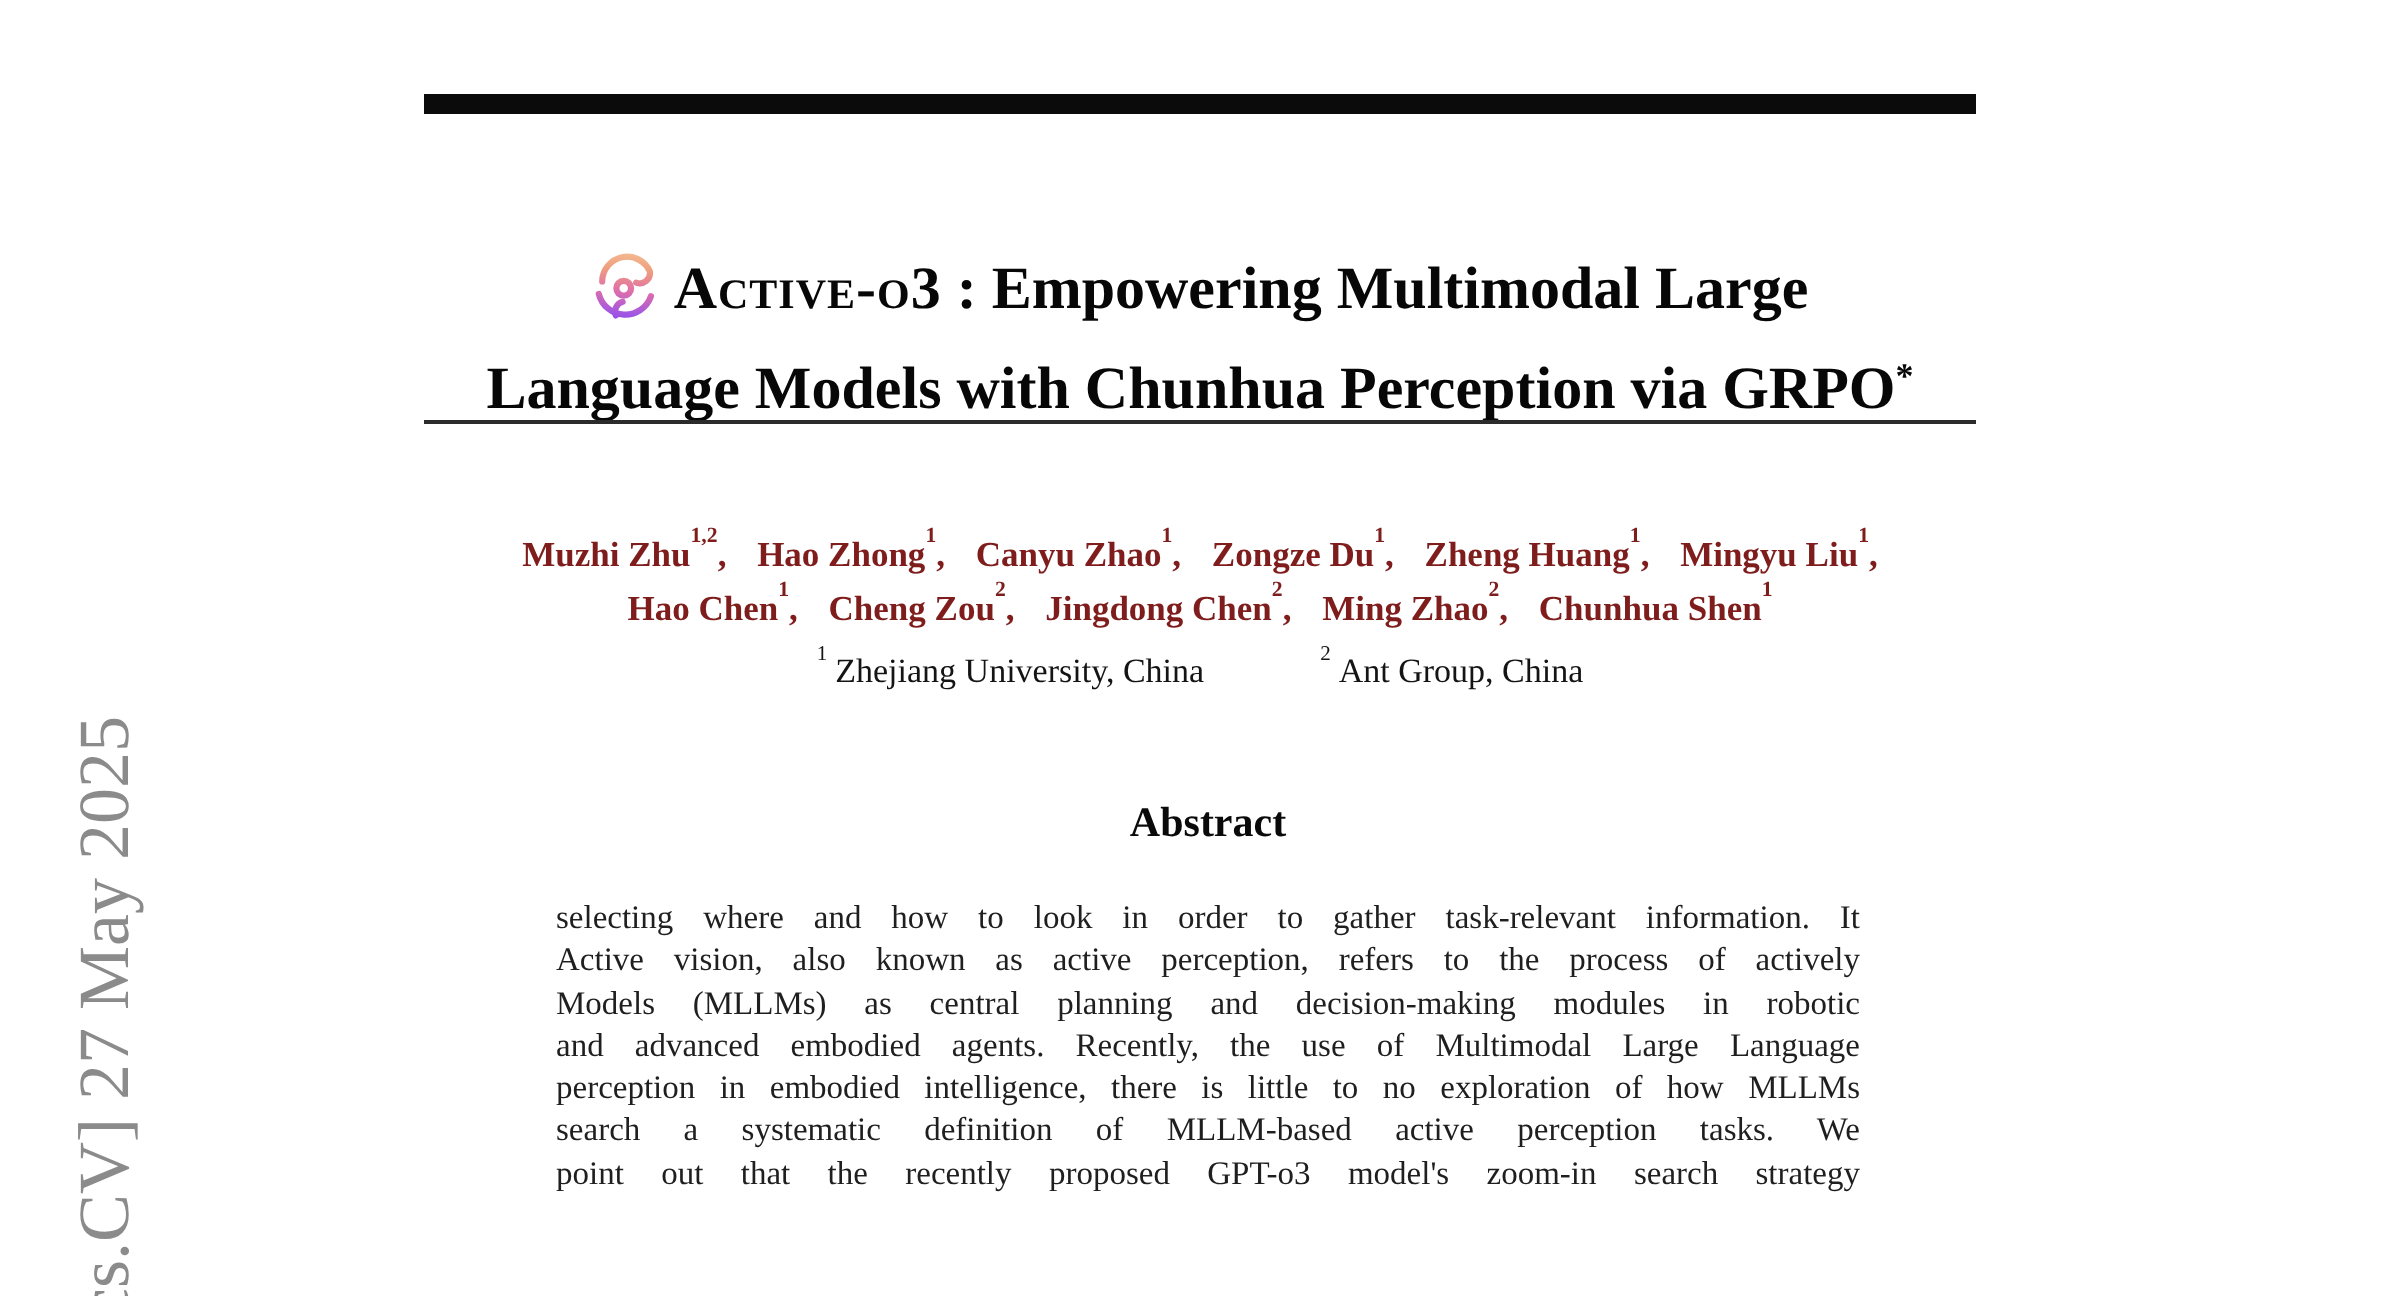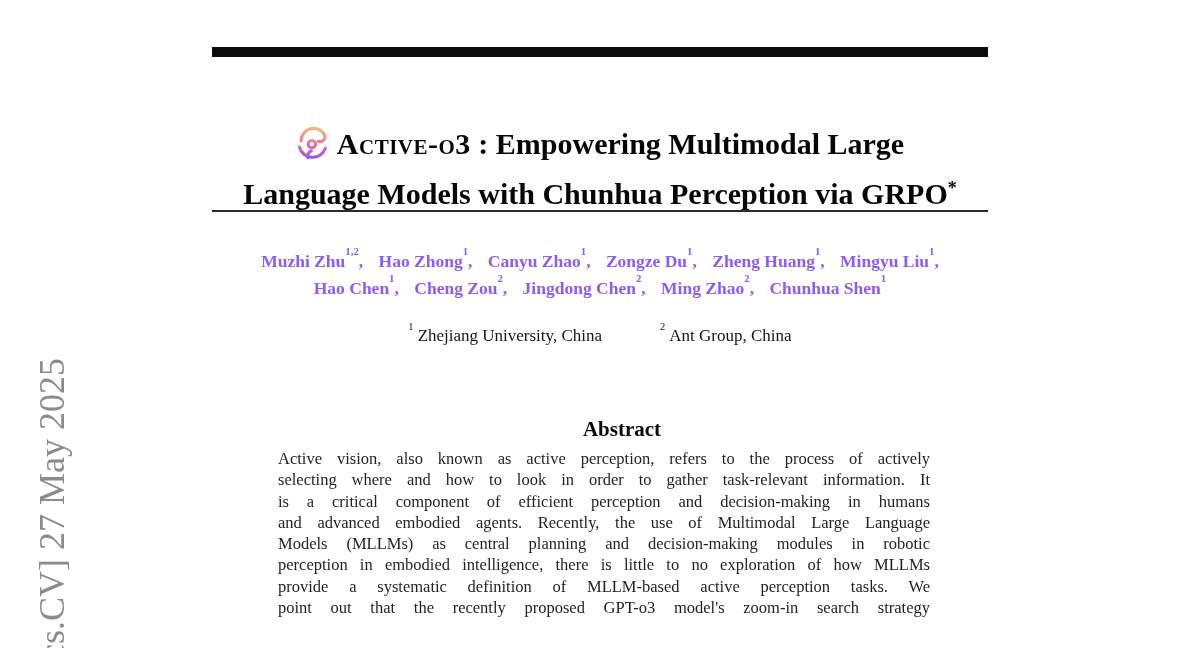--- a/index.html
+++ b/index.html
@@ -66,27 +66,27 @@
     left: 212px;
     top: 210px;
     width: 776px;
     height: 2px;
     background: #2b2b2b;
   }
 
   .authors {
     position: absolute;
     left: 160px;
-    top: 248px;
+    top: 264px;
     width: 880px;
     text-align: center;
     font-weight: bold;
     font-size: 17.5px;
     line-height: 27px;
-    color: #8b5cf6;
+    color: #7f1d1d;
   }
   .author { margin-right: 11px; white-space: nowrap; }
   .author:last-child { margin-right: 0; }
   sup.auth-sup, sup.affil-sup {
     font-size: 62%;
     position: relative;
     top: -0.45em;
     line-height: 0;
   }
 
@@ -101,21 +101,21 @@
   }
   .affil { white-space: nowrap; }
   .affil + .affil { margin-left: 58px; }
   .affil .affil-text { margin-left: 4px; margin-top: 16px; }
 
   .abstract-heading {
     position: absolute;
     left: 278px;
     top: 399px;
     width: 652px;
-    margin: 18px;
+    margin: 0;
     text-align: center;
     font-size: 21px;
     font-weight: bold;
     color: #0a0a0a;
   }
 
   .abstract-body {
     position: absolute;
     left: 278px;
     top: 448px;
@@ -186,23 +186,22 @@
     </div>
   </div>
 
   <div class="affils">
     <span class="affil"><sup class="affil-sup">1</sup><span class="affil-text">Zhejiang University, China</span></span><span class="affil"><sup class="affil-sup">2</sup><span class="affil-text">Ant Group, China</span></span>
   </div>
 
   <h2 class="abstract-heading">Abstract</h2>
 
   <div class="abstract-body">
+    <div class="abs-line">selecting where and how to look in order to gather task-relevant information. It</div>
     <div class="abs-line">Active vision, also known as active perception, refers to the process of actively</div>
-    <div class="abs-line">selecting where and how to look in order to gather task-relevant information. It</div>
-    <div class="abs-line">is a critical component of efficient perception and decision-making in humans</div>
+    <div class="abs-line">Models (MLLMs) as central planning and decision-making modules in robotic</div>
     <div class="abs-line">and advanced embodied agents. Recently, the use of Multimodal Large Language</div>
-    <div class="abs-line">Models (MLLMs) as central planning and decision-making modules in robotic</div>
     <div class="abs-line">perception in embodied intelligence, there is little to no exploration of how MLLMs</div>
-    <div class="abs-line">provide a systematic definition of MLLM-based active perception tasks. We</div>
+    <div class="abs-line">search a systematic definition of MLLM-based active perception tasks. We</div>
     <div class="abs-line">point out that the recently proposed GPT-o3 model's zoom-in search strategy</div>
   </div>
 
 </div>
 
 </body></html>

